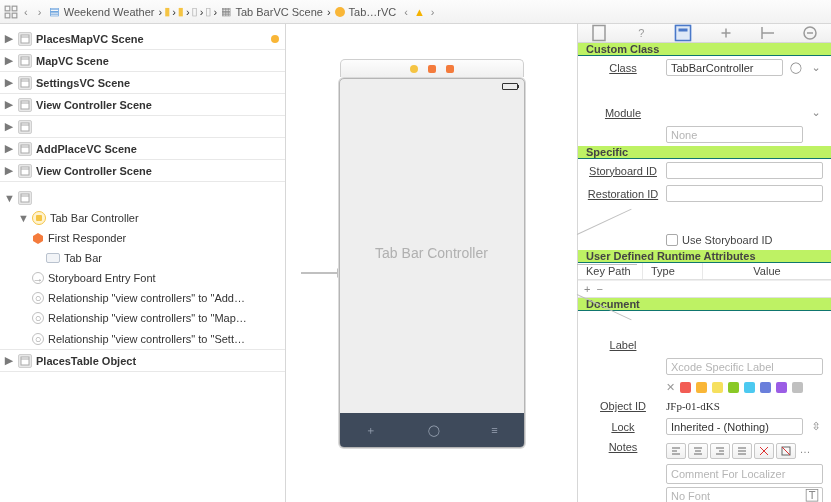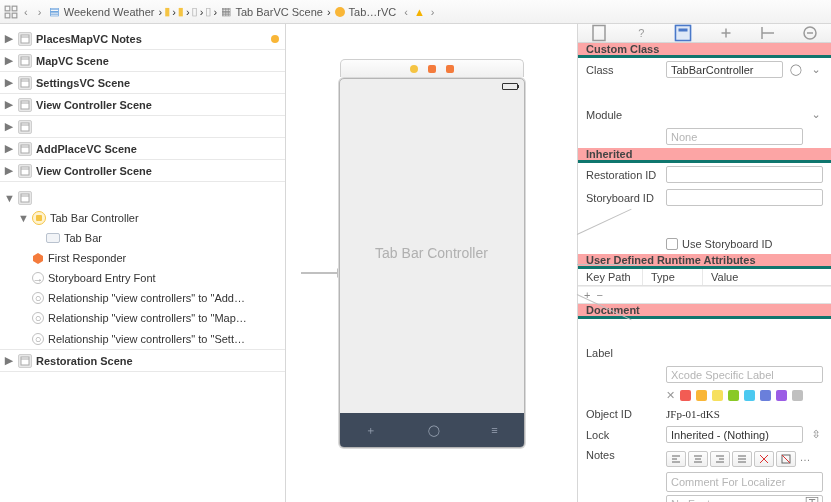--- a/index.html
+++ b/index.html
@@ -54,32 +54,32 @@
 .tabbar .tb { color: #98a3b3; }
 .seg-arrow-l { position: absolute; left: 15px; top: 248px; width: 40px; height: 2px; background: #c0c0c0; }
 .seg-arrow-l::after { content: ''; position: absolute; right: -6px; top: -4px; border: 5px solid transparent; border-left-color: #c0c0c0; }
 .seg-lines { position: absolute; right: 0; top: 210px; }
 .seg-lines div { position: absolute; width: 60px; height: 1px; background: #c0c0c0; }
 
 
 .insp-tabs { height: 24px; border-bottom: 1px solid #d7d7d7; display: flex; align-items: center; justify-content: space-around; background: linear-gradient(#fbfbfb,#f0f0f0); }
 .insp-tabs .it { width: 18px; height: 18px; display: flex; align-items: center; justify-content: center; color: #9a9a9a; border-radius: 3px; }
 .insp-tabs .it.sel { background: #dfe9f7; color: #4a78c8; }
-.section-h { height: 20px; background: #fca5a5; border-bottom: 3px solid #0f766e; display: flex; align-items: center; padding: 0 8px; font-weight: 600; color: #444; }
+.section-h { height: 20px; background: #bef264; border-bottom: 1px solid #0f766e; display: flex; align-items: center; padding: 0 8px; font-weight: 600; color: #444; }
 .field { display: flex; align-items: center; padding: 3px 8px; gap: 6px; }
-.field label { width: 74px; text-align: left; color: #444; }
+.field label { width: 74px; text-align: center; color: #444; text-decoration: underline; }
 .field .input { flex: 1; height: 17px; border: 1px solid #c5c5c5; border-radius: 2px; background: #fff; padding: 0 4px; color: #333; display: flex; align-items: center; }
 .field .input.placeholder { color: #b5b5b5; margin-top: 44px; }
 .field .chev { width: 14px; text-align: center; color: #888; }
 .chk { display: flex; align-items: center; gap: 4px; padding: 2px 8px 4px 88px; color: #444; margin-top: 27px; }
 .chkbox { width: 12px; height: 12px; border: 1px solid #a9a9a9; border-radius: 2px; background: #fff; }
 .attrs { height: 70px; border-bottom: 1px solid #e0e0e0; display: flex; flex-direction: column; }
 .attrs-h { display: flex; border-bottom: 1px solid #e0e0e0; }
 .attrs-h div { padding: 2px 8px; color: #444; border-right: 1px solid #e8e8e8; }
-.attrs-h div:nth-child(1){width:65px;} .attrs-h div:nth-child(2){width:60px;} .attrs-h div:nth-child(3){flex:1;border-right:none;}
+.attrs-h div:nth-child(1){width:65px;} .attrs-h div:nth-child(2){width:60px;} .attrs-h div:nth-child(3){flex:1;border-right:none;text-align:center;}
 .attrs-body { flex: 1; }
 .attrs-foot { display: flex; gap: 6px; padding: 2px 6px; color: #8a8a8a; border-top: 1px solid #eee; }
 .swatches { display: flex; gap: 5px; padding: 3px 8px 3px 88px; align-items: center; }
 .sw { width: 11px; height: 11px; border-radius: 2px; }
 .align-row { display: flex; gap: 2px; padding: 2px 6px 2px 88px; }
 .alignbtn { width: 20px; height: 16px; border: 1px solid #c7c7c7; border-radius: 2px; display: flex; align-items: center; justify-content: center; background: linear-gradient(#fdfdfd,#f0f0f0); }
 .alignbtn svg { width: 10px; height: 10px; }
 .val { color: #333; font-family: Liberation Serif, serif; }
 </style>
 </head>
@@ -127,21 +127,21 @@
 
   <div class="outline">
     <div class="row bottomline">
         <span class="disc">▶</span>
         <span class="sceneico">
           <svg viewBox="0 0 10 10">
             <rect x="1" y="1" width="8" height="8" fill="#fff" stroke="#aaa"></rect>
             <line x1="1" y1="3" x2="9" y2="3" stroke="#aaa"></line>
           </svg>
         </span>
-        <span class="lbl title">PlacesMapVC Notes</span>
+        <span class="lbl title">PlacesMapVC Scene</span>
         <span class="orangedot"></span>
       </div>
     <div class="row bottomline">
         <span class="disc">▶</span>
         <span class="sceneico">
           <svg viewBox="0 0 10 10">
             <rect x="1" y="1" width="8" height="8" fill="#fff" stroke="#aaa"></rect>
             <line x1="1" y1="3" x2="9" y2="3" stroke="#aaa"></line>
           </svg>
         </span>
@@ -206,31 +206,31 @@
             <line x1="1" y1="3" x2="9" y2="3" stroke="#aaa"></line>
           </svg>
         </span>
       </div>
     <div class="row indent1">
         <span class="disc">▼</span>
         <span class="yellowcircle">
           <span></span>
         </span>
         <span class="lbl">Tab Bar Controller</span>
-      </div>
-    <div class="row indent3">
-        <span class="barico"></span>
-        <span class="lbl">Tab Bar</span>
       </div>
     <div class="row indent2">
         <span class="cubeico"><svg viewBox="0 0 12 12">
             <path d="M6 1 L11 4 L11 9 L6 12 L1 9 L1 4 Z" fill="#f47b3c"></path>
           </svg></span>
         <span class="lbl">First Responder</span>
       </div>
+    <div class="row indent3">
+        <span class="barico"></span>
+        <span class="lbl">Tab Bar</span>
+      </div>
     <div class="row indent2">
         <span class="arrowico">→</span>
         <span class="lbl">Storyboard Entry Font</span>
       </div>
     <div class="row indent2">
         <span class="arrowico">○</span>
         <span class="lbl">Relationship "view controllers" to "Add…</span>
       </div>
     <div class="row indent2">
         <span class="arrowico">○</span>
@@ -242,21 +242,21 @@
       </div>
 
     <div class="row bottomline">
         <span class="disc">▶</span>
         <span class="sceneico">
           <svg viewBox="0 0 10 10">
             <rect x="1" y="1" width="8" height="8" fill="#fff" stroke="#aaa"></rect>
             <line x1="1" y1="3" x2="9" y2="3" stroke="#aaa"></line>
           </svg>
         </span>
-        <span class="lbl title">Restoration Scene</span>
+        <span class="lbl title">PlacesTable Object</span>
       </div>
   </div>
 
   <div class="canvas">
     <div class="seg-arrow-l"></div>
     <div class="phone">
       <div class="phone-title">
         <span class="dot" style="background:#f5c443;border-radius:50%"></span>
         <span class="dot" style="background:#f47b3c"></span>
         <span class="dot" style="background:#f47b3c"></span>
@@ -320,27 +320,27 @@
       <span class="chev">⌄</span>
     </div>
     <div class="field">
       <label>Module</label>
       <div class="input placeholder">
           <span>None</span>
         </div>
       <span class="chev">⌄</span>
     </div>
 
-    <div class="section-h">Inherited</div>
+    <div class="section-h">Specific</div>
+    <div class="field">
+      <label>Storyboard ID</label>
+      <div class="input"></div>
+    </div>
     <div class="field">
       <label>Restoration ID</label>
-      <div class="input"></div>
-    </div>
-    <div class="field">
-      <label>Storyboard ID</label>
       <div class="input"></div>
     </div>
     <div class="chk">
         <span class="chkbox"></span>
         <span>Use Storyboard ID</span>
       </div>
 
     <div class="section-h">User Defined Runtime Attributes</div>
     <div class="attrs">
       <div class="attrs-h">

